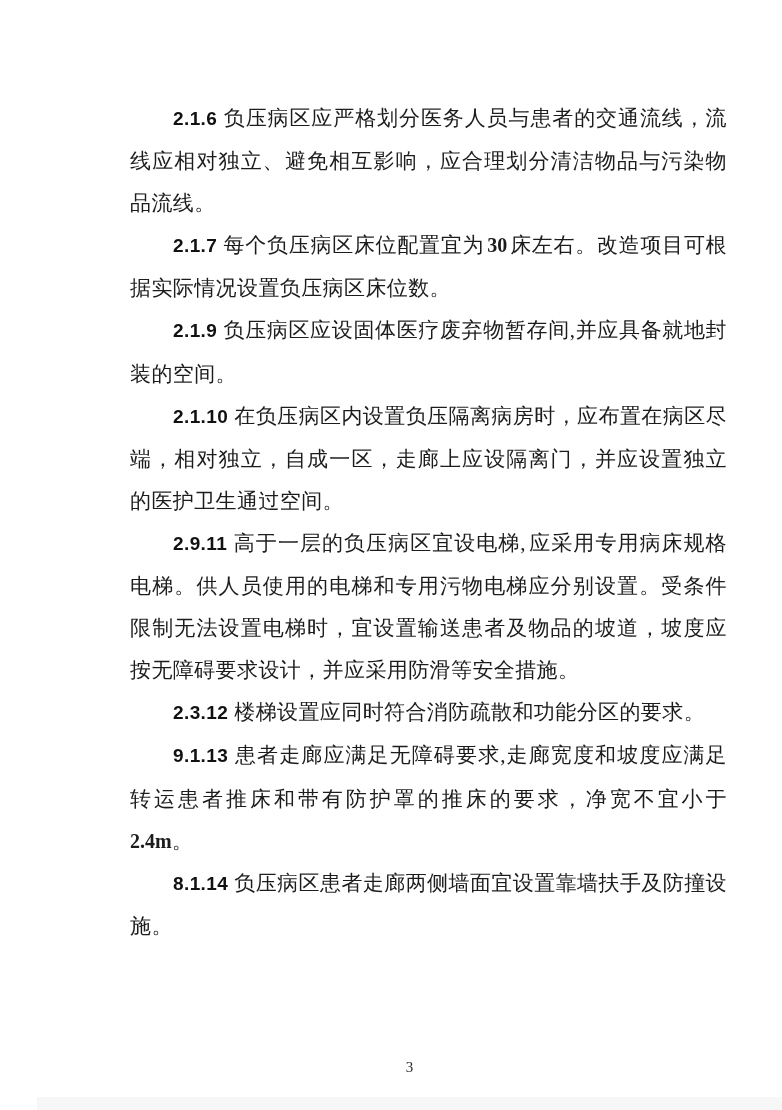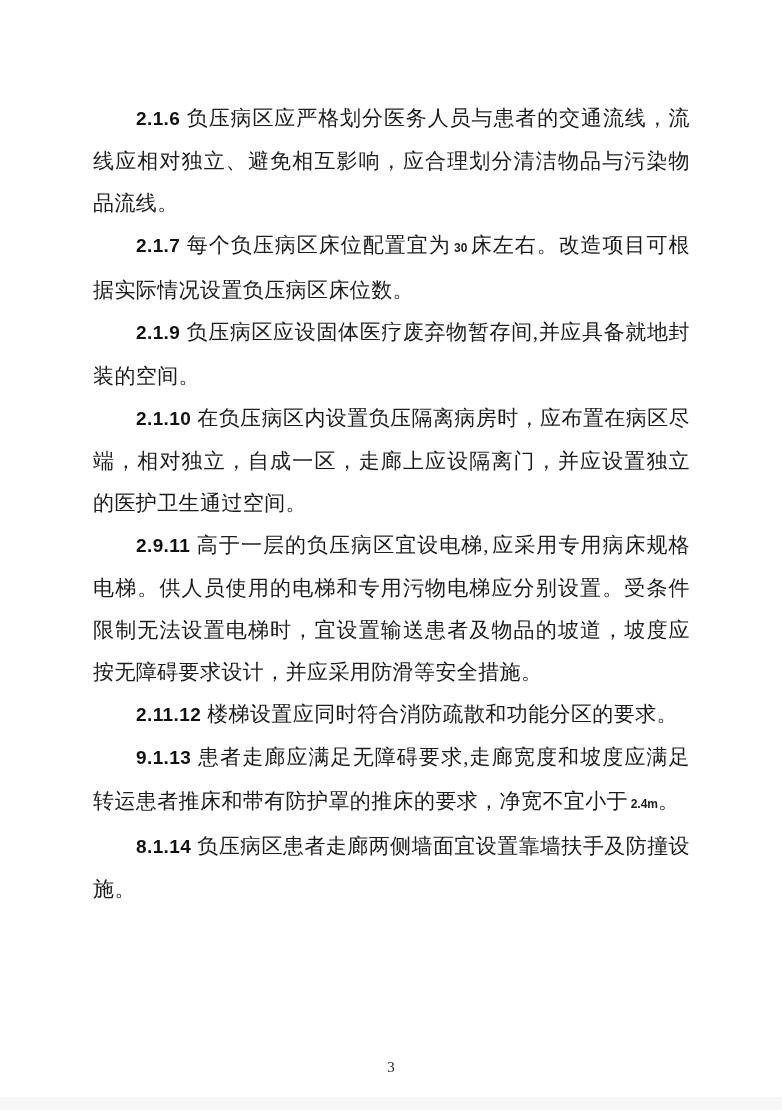--- a/index.html
+++ b/index.html
@@ -11,20 +11,21 @@
     height: 1110px;
     background: #ffffff;
     position: relative;
     overflow: hidden;
     font-family: "Liberation Serif", "DejaVu Serif", serif;
   }
   .page {
     position: absolute;
     inset: 0;
     background: #ffffff;
+    margin-left: 37px;
   }
   .content {
     position: absolute;
     left: 93px;
     top: 0;
     width: 597px;
     padding-top: 97px;
     color: #1c1c1c;
   }
   .clause {
@@ -41,23 +42,23 @@
     font-weight: 700;
     font-size: 19px;
     letter-spacing: 0.4px;
     margin-right: 6px;
     color: #111111;
   }
   .clause .txt {
     word-spacing: -3px;
   }
   .clause .txt .latin {
-    font-family: Liberation Sans, sans-serif;
+    font-family: Liberation Serif, serif;
     font-weight: 700;
-    font-size: 12px;
+    font-size: 20px;
     letter-spacing: 0;
   }
   .footer {
     position: absolute;
     left: 0;
     right: 0;
     top: 1058px;
     text-align: center;
   }
   .page-number {
@@ -96,21 +97,21 @@
 
     <p class="clause">
       <span class="num">2.1.10</span><span class="txt">在负压病区内设置负压隔离病房时，应布置在病区尽端，相对独立，自成一区，走廊上应设隔离门，并应设置独立的医护卫生通过空间。</span>
     </p>
 
     <p class="clause">
       <span class="num">2.9.11</span><span class="txt">高于一层的负压病区宜设电梯, 应采用专用病床规格电梯。供人员使用的电梯和专用污物电梯应分别设置。受条件限制无法设置电梯时，宜设置输送患者及物品的坡道，坡度应按无障碍要求设计，并应采用防滑等安全措施。</span>
     </p>
 
     <p class="clause">
-      <span class="num">2.11.12</span><span class="txt">楼梯设置应同时符合消防疏散和功能分区的要求。</span>
+      <span class="num">2.3.12</span><span class="txt">楼梯设置应同时符合消防疏散和功能分区的要求。</span>
     </p>
 
     <p class="clause">
       <span class="num">9.1.13</span><span class="txt">患者走廊应满足无障碍要求,走廊宽度和坡度应满足转运患者推床和带有防护罩的推床的要求，净宽不宜小于 <span class="latin">2.4m</span>。</span>
     </p>
 
     <p class="clause">
       <span class="num">8.1.14</span><span class="txt">负压病区患者走廊两侧墙面宜设置靠墙扶手及防撞设施。</span>
     </p>
 

